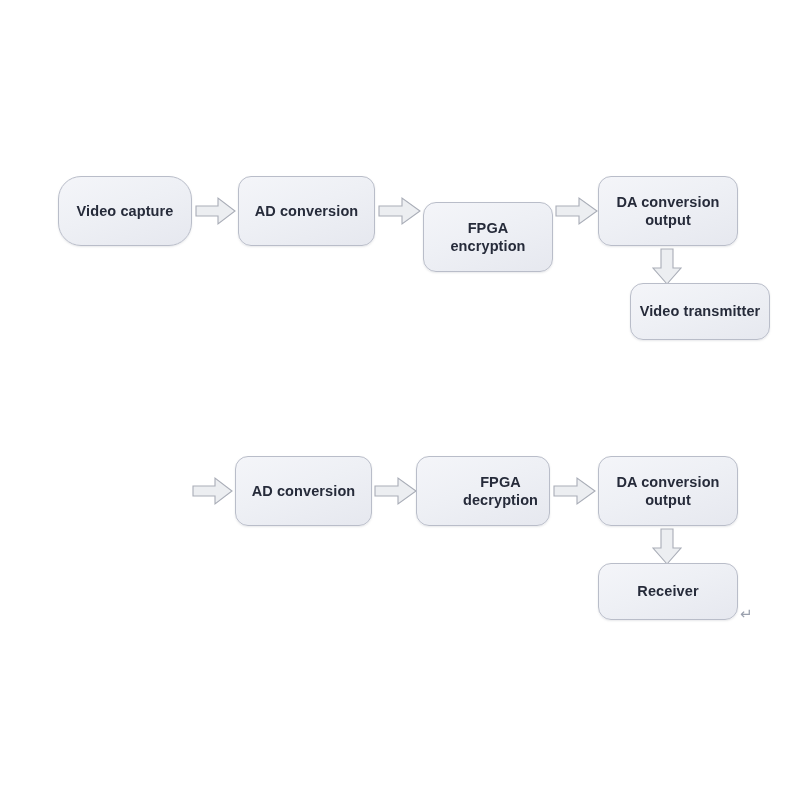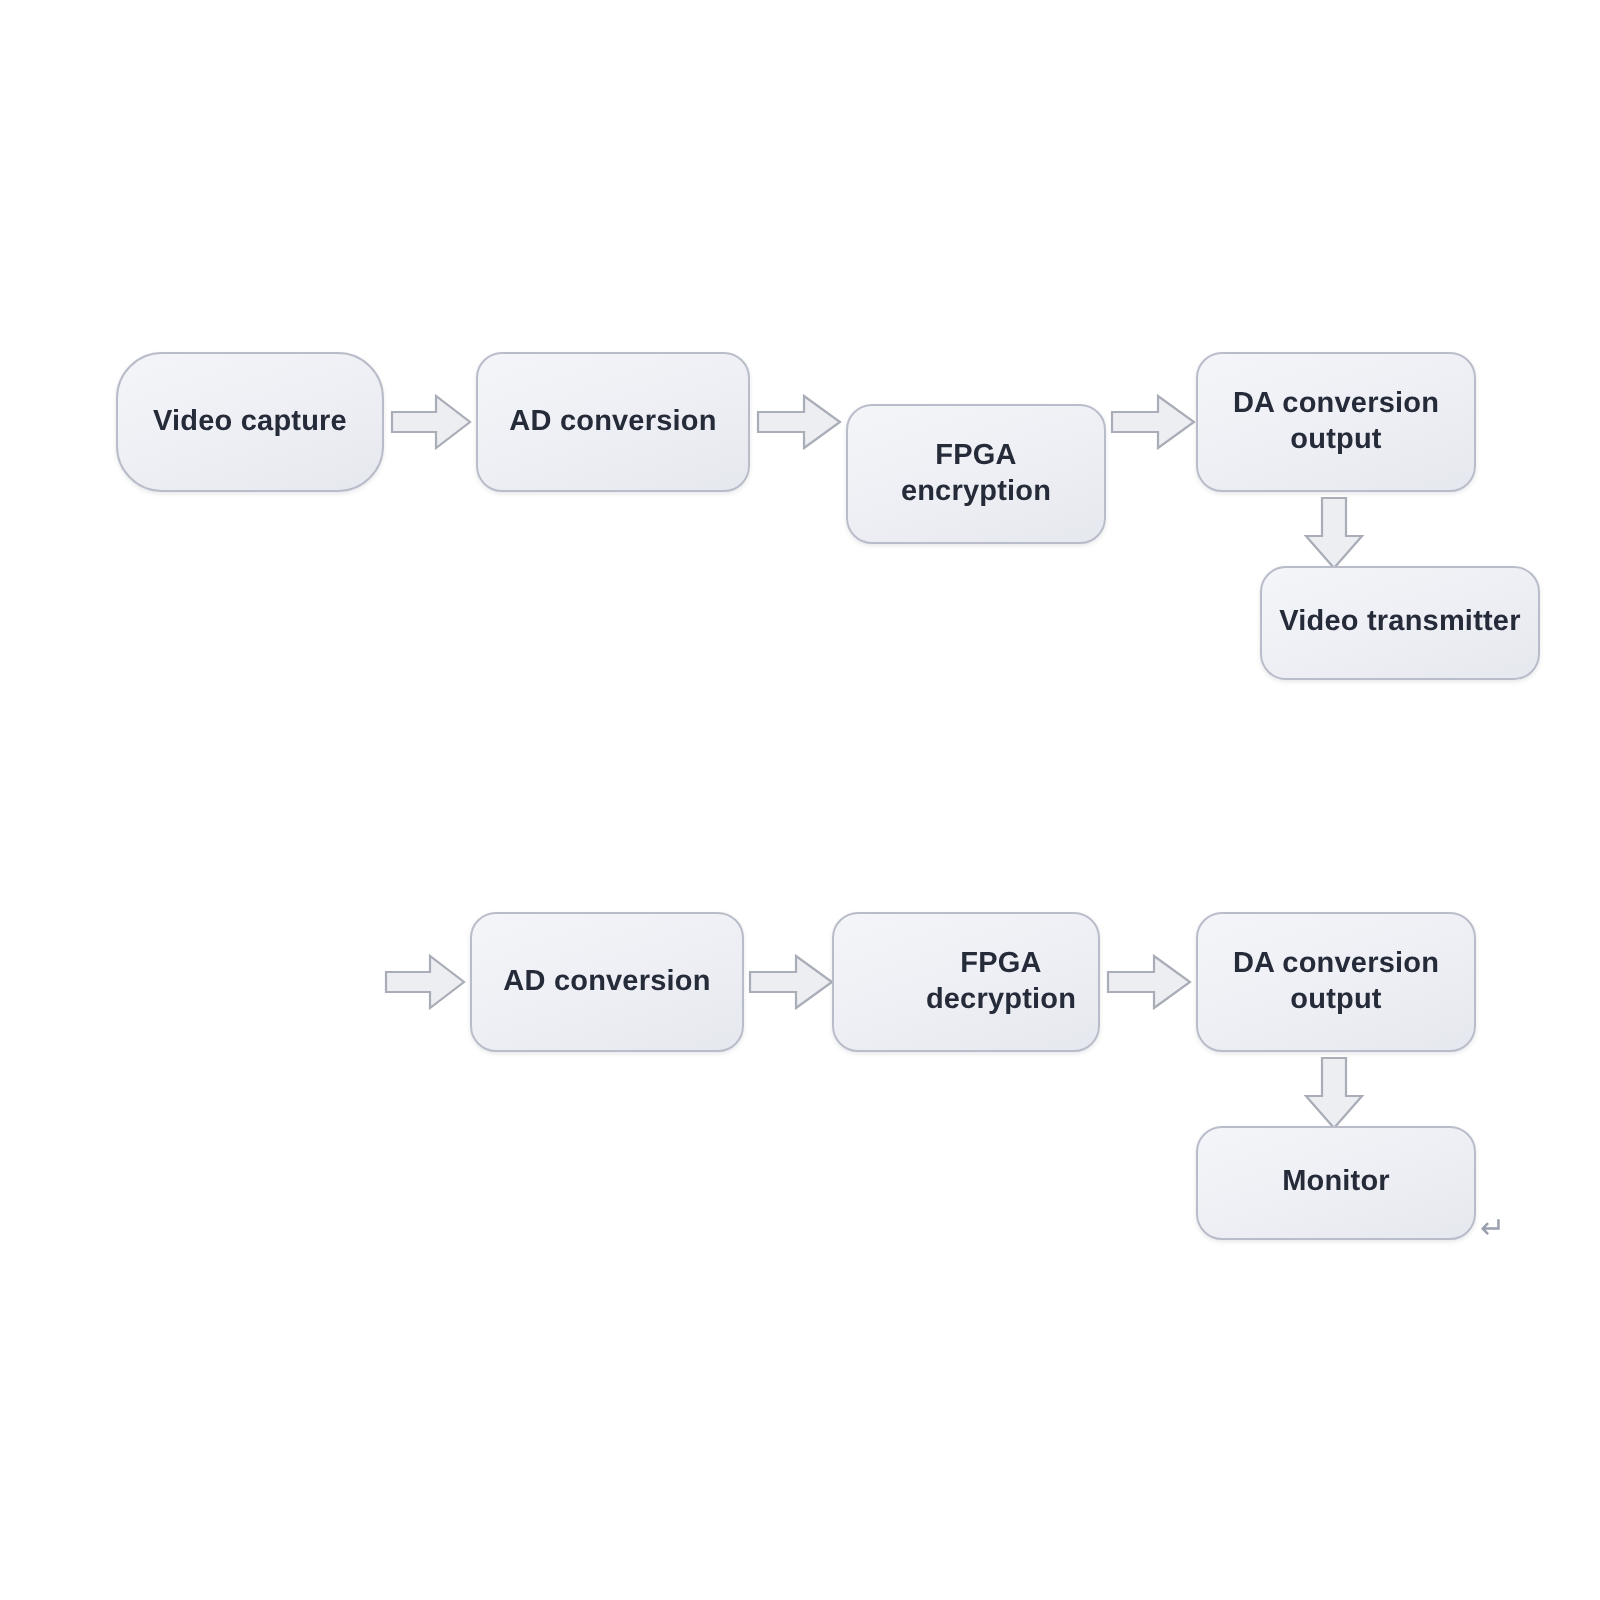--- a/index.html
+++ b/index.html
@@ -152,18 +152,18 @@
 output</span>
   </div>
 
   <div class="arrow" style="left:650px; top:529px; width:36px; height:36px;">
     <svg width="36" height="36" viewBox="0 0 36 36" aria-hidden="true">
       <polygon class="shape" points="11,0 23,0 23,19 31,19 17,35 3,19 11,19"></polygon>
     </svg>
   </div>
 
   <div class="node" style="left:598px; top:563px; width:140px; height:57px;">
-    <span class="label">Monitor</span>
+    <span class="label">Receiver</span>
   </div>
 
   <span class="return-mark" style="left:740px; top:607px;">↵</span>
 
 </div>
 
 </body></html>

